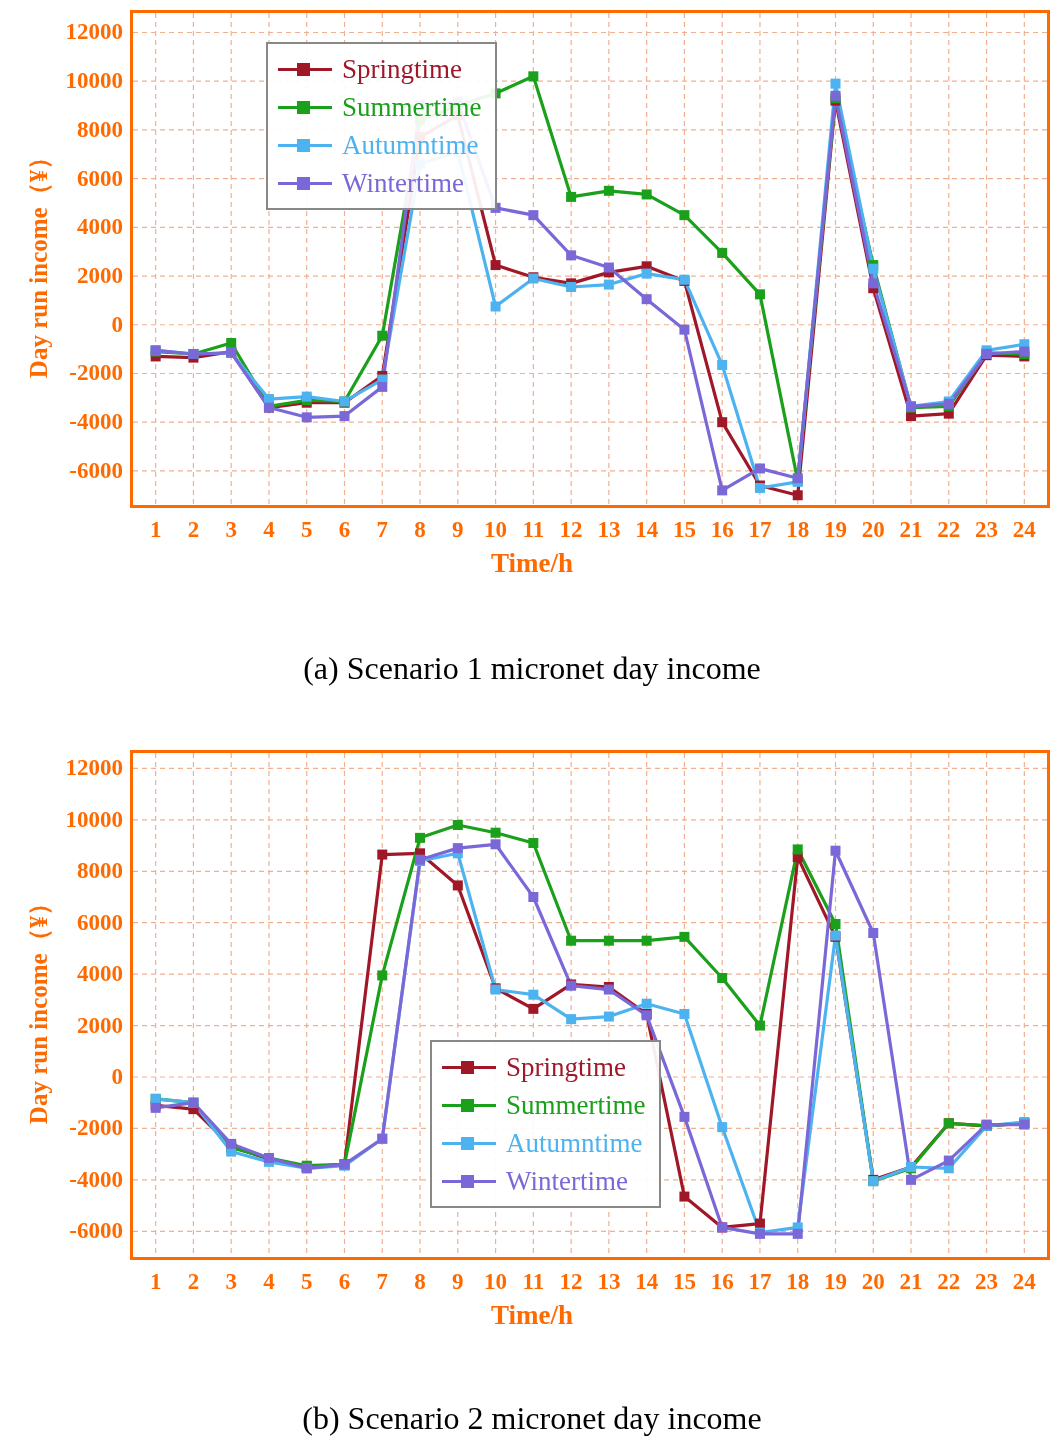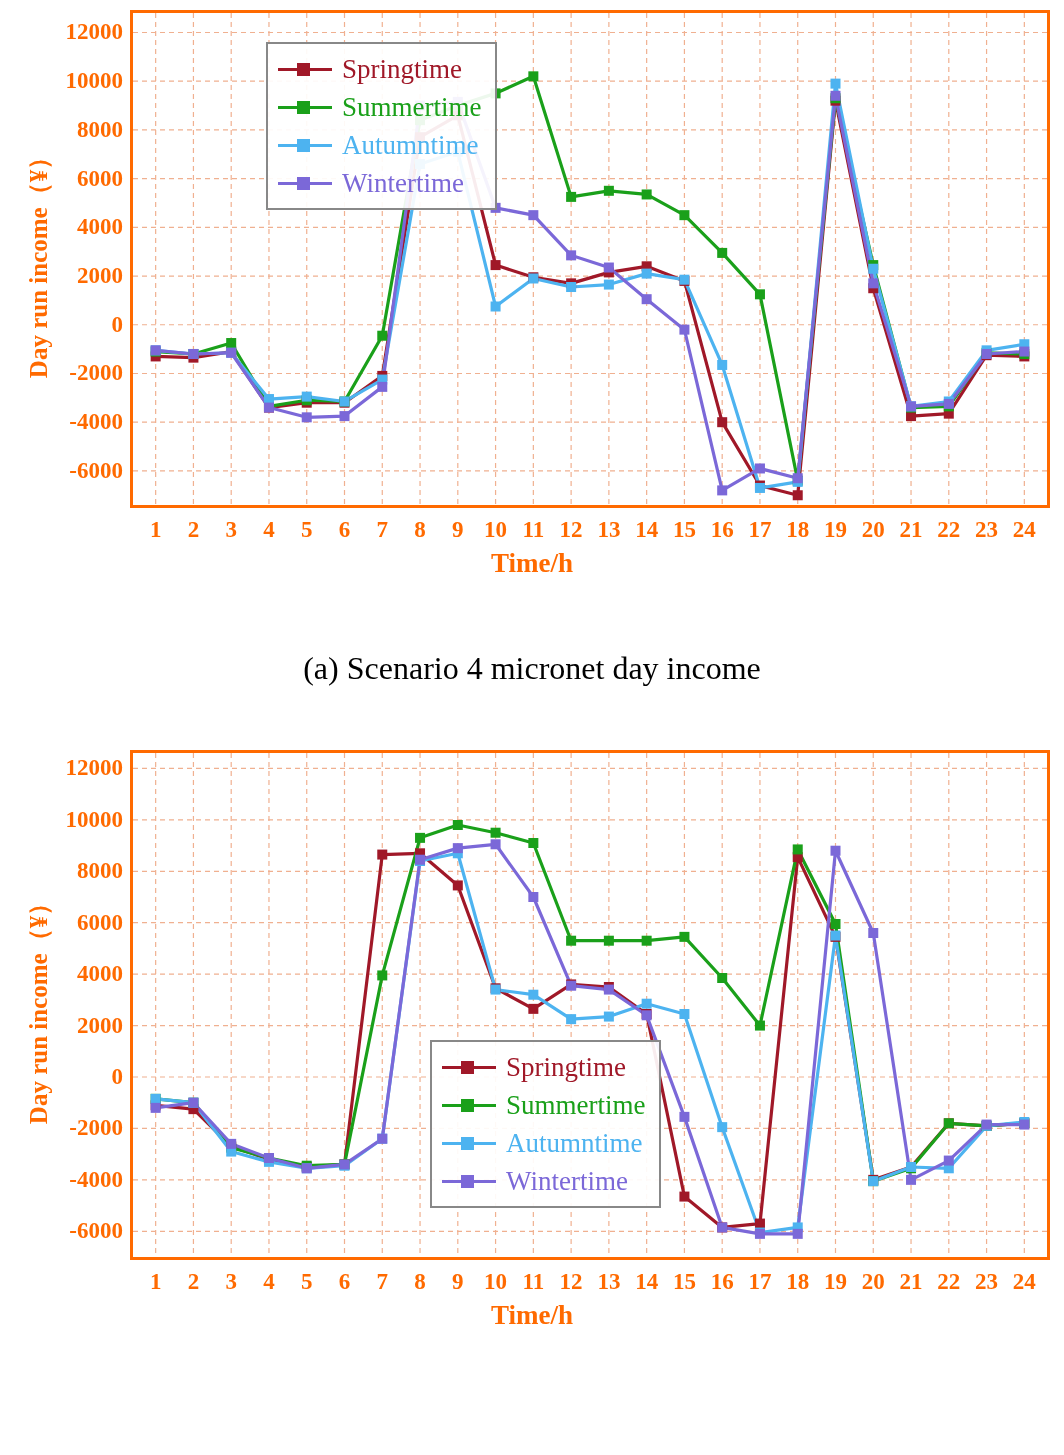--- a/index.html
+++ b/index.html
@@ -325,21 +325,21 @@
     </div>
           <div class="legend-row">
       <span class="legend-sym">
         <span class="ln" style="background:#7b68d8"></span>
         <span class="sq" style="background:#7b68d8"></span>
       </span>
       <span class="legend-label" style="color:#7b68d8">Wintertime</span>
     </div>
         </div>
     </div>
-    <div class="caption" style="top:650px;">(a) Scenario 4 micronet day income</div>
+    <div class="caption" style="top:650px;">(a) Scenario 1 micronet day income</div>
   </div>
 
   <div class="figure-block" style="top:740px;">
     <div class="chart-wrap" id="wrapB" style="width:1064px;height:620px;">
       <div class="ylabel" id="ylabelB" style="left: -78.5px; top: 251px; transform: rotate(-90deg); transform-origin: center center;">Day run income（¥）</div>
       <div class="plot-area" id="plotB" style="left:130px;top:10px;width:920px;height:510px;">
         <svg id="svgB" width="914" height="504" style="position:absolute;left:0;top:0;">
             <line x1="0" y1="478.2857142857143" x2="914" y2="478.2857142857143" stroke="#f0b090" stroke-width="1.2" stroke-dasharray="5,4"></line>
             <line x1="0" y1="426.8571428571429" x2="914" y2="426.8571428571429" stroke="#f0b090" stroke-width="1.2" stroke-dasharray="5,4"></line>
             <line x1="0" y1="375.42857142857144" x2="914" y2="375.42857142857144" stroke="#f0b090" stroke-width="1.2" stroke-dasharray="5,4"></line>
@@ -539,15 +539,16 @@
     </div>
           <div class="legend-row">
       <span class="legend-sym">
         <span class="ln" style="background:#7b68d8"></span>
         <span class="sq" style="background:#7b68d8"></span>
       </span>
       <span class="legend-label" style="color:#7b68d8">Wintertime</span>
     </div>
         </div>
     </div>
+    <div class="caption" style="top:660px;">(b) Scenario 2 micronet day income</div>
   </div>
 
 </div>
 
 </body></html>

